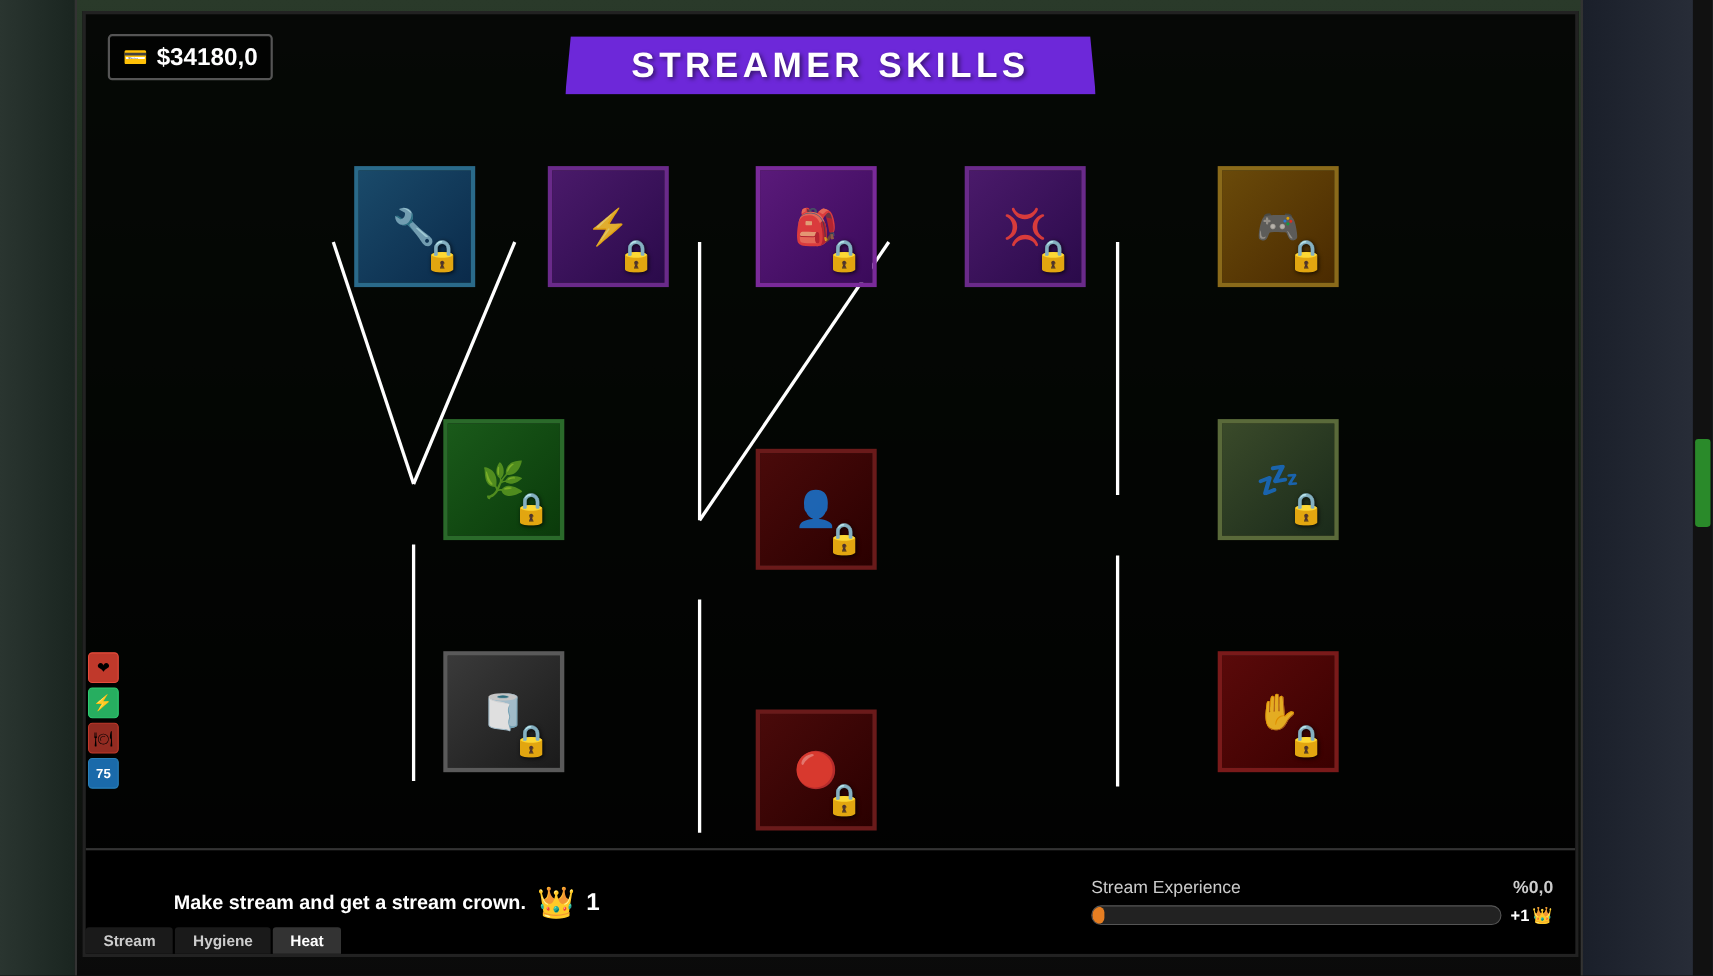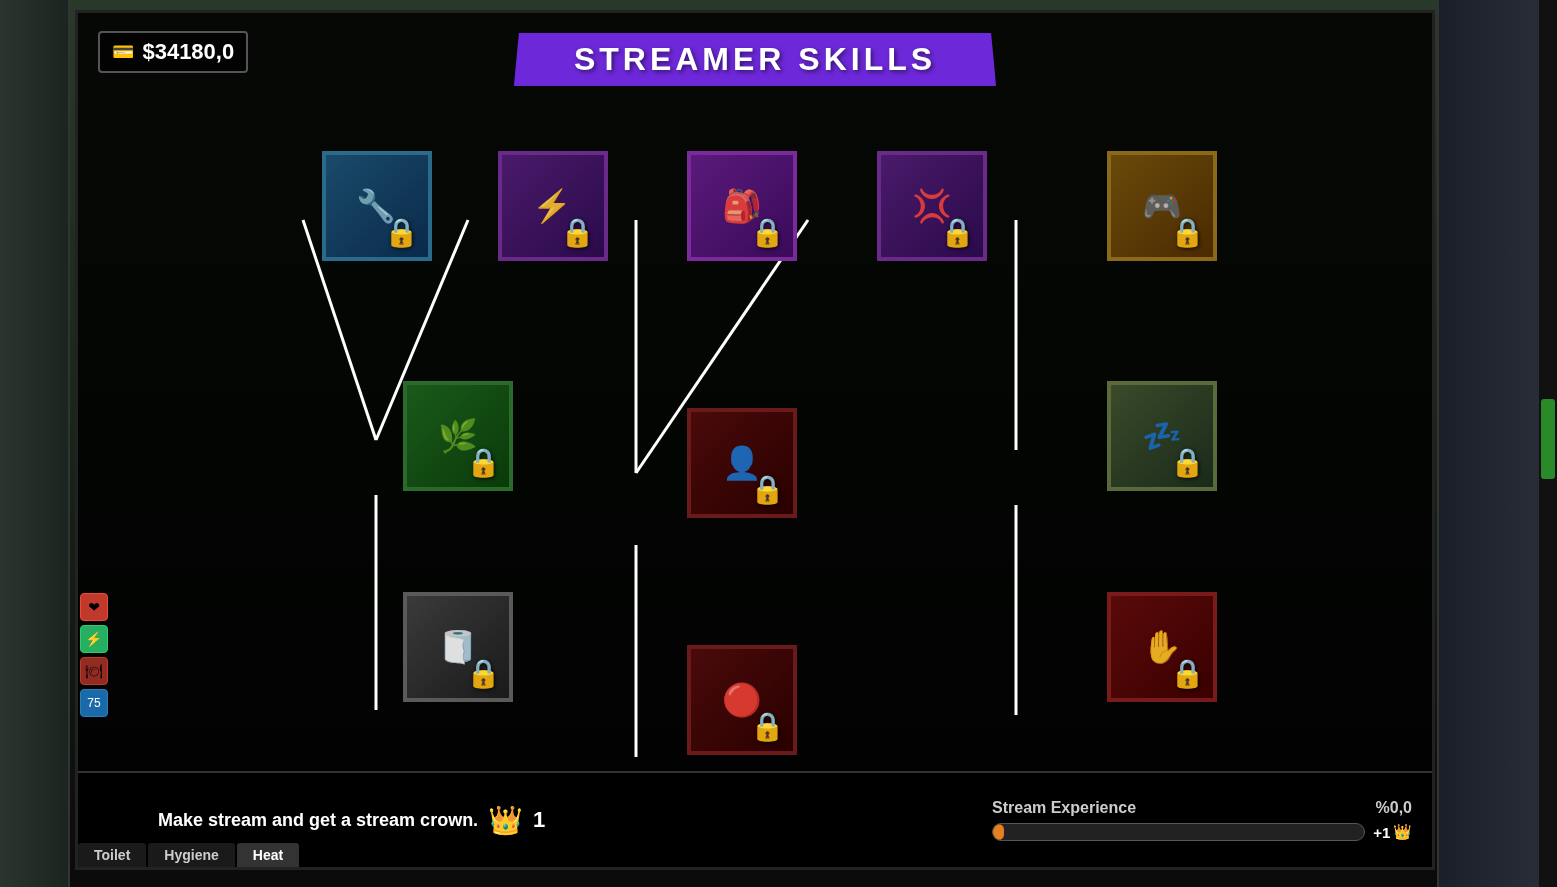--- a/index.html
+++ b/index.html
@@ -188,21 +188,21 @@
 
     .exp-header {
       display: flex;
       justify-content: space-between;
       margin-bottom: 6px;
     }
 
     .exp-label {
       color: #ccc;
       font-size: 16px;
-      font-weight: 700;
+      font-weight: 400;
     }
 
     .exp-percent {
       color: #ccc;
       font-size: 16px;
       font-weight: 600;
       margin-left: 47px;
     }
 
     .exp-bar-container {
@@ -395,21 +395,21 @@
             <span class="lock-overlay">🔒</span>
           </div>
         </div>
       </div>
   </div>
 
   <div style="position:absolute; left:2px; top:580px; display:flex; flex-direction:column; gap:4px;">
     <div class="sidebar-stat" style="background:#c0392b; border-color:#e74c3c;">❤</div>
     <div class="sidebar-stat" style="background:#27ae60; border-color:#2ecc71;">⚡</div>
     <div class="sidebar-stat" style="background:#922b21; border-color:#c0392b;">🍽</div>
-    <div class="sidebar-stat" style="background:#1a6aaa; border-color:#2980b9; color:#fff; font-size:12px; font-weight:400;text-align:center;">75</div>
+    <div class="sidebar-stat" style="background:#1a6aaa; border-color:#2980b9; color:#fff; font-size:12px; font-weight:700;text-align:center;">75</div>
   </div>
 
   <div class="bottom-bar">
     <div class="status-message" style="margin-left:80px;">
       <span>Make stream and get a stream crown.</span>
       <span class="crown-icon">👑</span>
       <span class="crown-count">1</span>
     </div>
 
     <div class="experience-section">
@@ -423,18 +423,18 @@
         </div>
         <span style="color:#fff; font-size:15px; font-weight:700; white-space:nowrap; display:flex; align-items:center; gap:3px;">
           <span>+1</span>
           <span>👑</span>
         </span>
       </div>
     </div>
   </div>
 
   <div class="bottom-tabs" id="bottom-tabs">
-      <div class="tab-item">Toilet</div>
+      <div class="tab-item">Stream</div>
       <div class="tab-item">Hygiene</div>
       <div class="tab-item active">Heat</div>
     </div>
 
 </div>
 
 </body></html>

